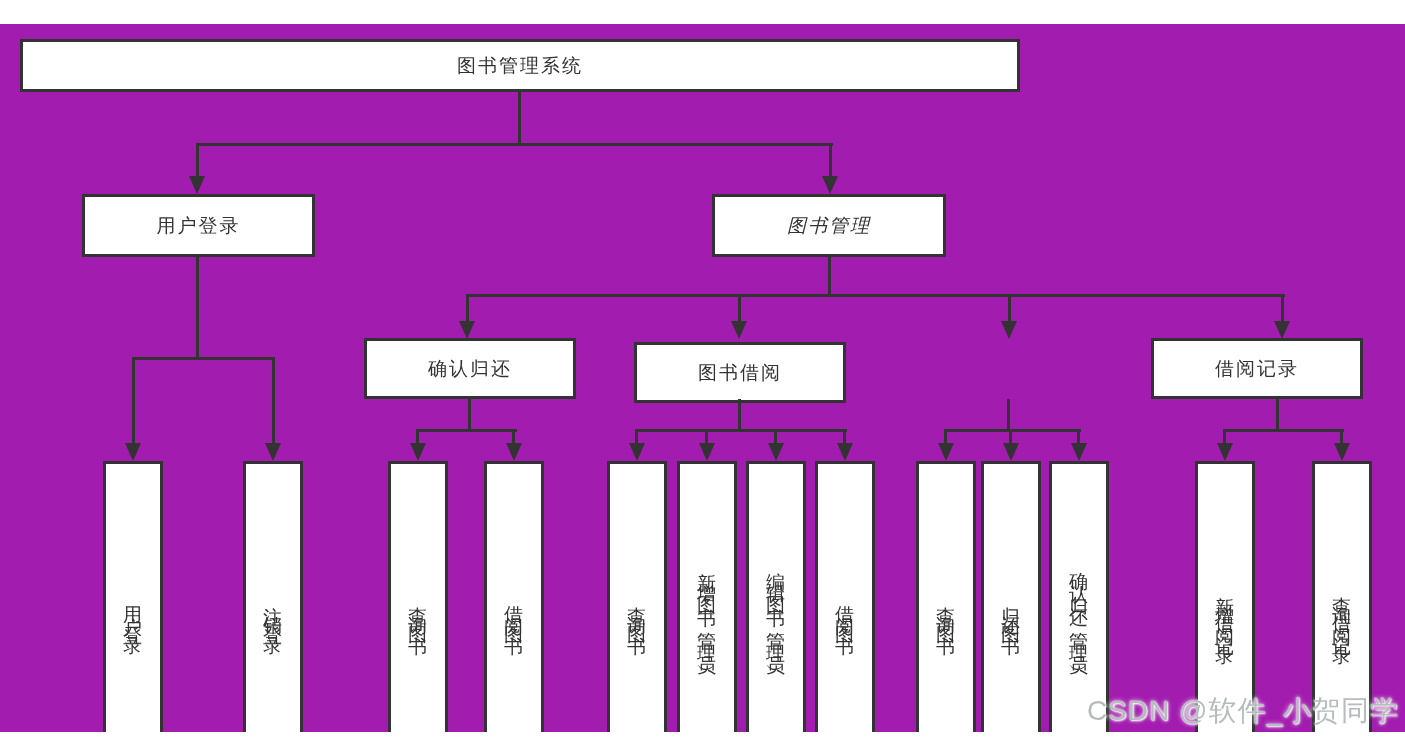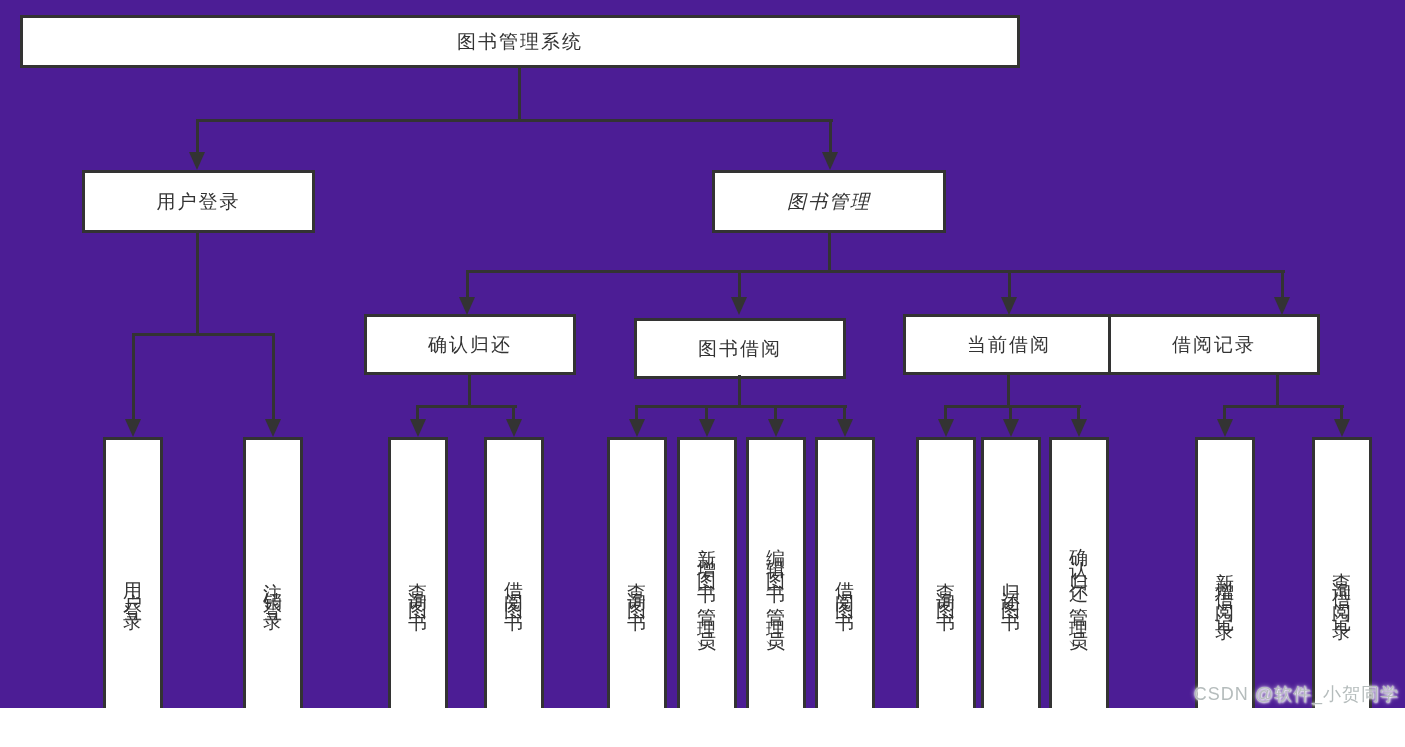--- a/index.html
+++ b/index.html
@@ -3,22 +3,23 @@
 <meta charset="utf-8">
 <style>
   * { margin: 0; padding: 0; box-sizing: border-box; }
   html, body { background: #ffffff; }
   body { font-family: "Liberation Sans", "DejaVu Sans", sans-serif; }
 
   .canvas {
     position: relative;
     width: 1405px;
     height: 708px;
-    background: #4c1d95;
+    background: #a21caf;
     overflow: hidden;
+    margin-top: 24px;
   }
 
   
   .hbox {
     position: absolute;
     border: 3px solid #333333;
     background: #ffffff;
     display: flex;
     align-items: center;
     justify-content: center;
@@ -63,21 +64,21 @@
     height: 0;
     border-left: 8px solid transparent;
     border-right: 8px solid transparent;
     border-top: 18px solid #333333;
   }
 
   .watermark {
     position: absolute;
     right: 6px;
     bottom: 2px;
-    font-size: 18px;
+    font-size: 28px;
     letter-spacing: 1px;
     color: #b5bcbc;
     text-shadow: 0 0 2px #ffffff, 0 0 5px #ffffff, 1px 1px 2px #ffffff;
     z-index: 20;
     white-space: nowrap;
   }
 </style>
 </head>
 <body>
 
@@ -93,24 +94,21 @@
   <div class="hbox" style="left:712px; top:170px; width:234px; height:63px;font-style:italic;">
     <span>图书管理</span>
   </div>
 
   <div class="hbox" style="left:364px; top:314px; width:212px; height:61px;">
     <span>确认归还</span>
   </div>
   <div class="hbox" style="left:634px; top:318px; width:212px; height:61px;">
     <span>图书借阅</span>
   </div>
-  <div class="hbox" style="left:903px; top:314px; width:212px; height:61px;">
-    <span>当前借阅</span>
-  </div>
-  <div class="hbox" style="left:1108px; top:314px; width:212px; height:61px;align-items:center;">
+  <div class="hbox" style="left:1151px; top:314px; width:212px; height:61px;align-items:center;">
     <span>借阅记录</span>
   </div>
 
   <div class="vbox" style="left:103px;">
     <span class="vtext">用户登录</span>
   </div>
   <div class="vbox" style="left:243px;">
     <span class="vtext">注销登录</span>
   </div>
 

